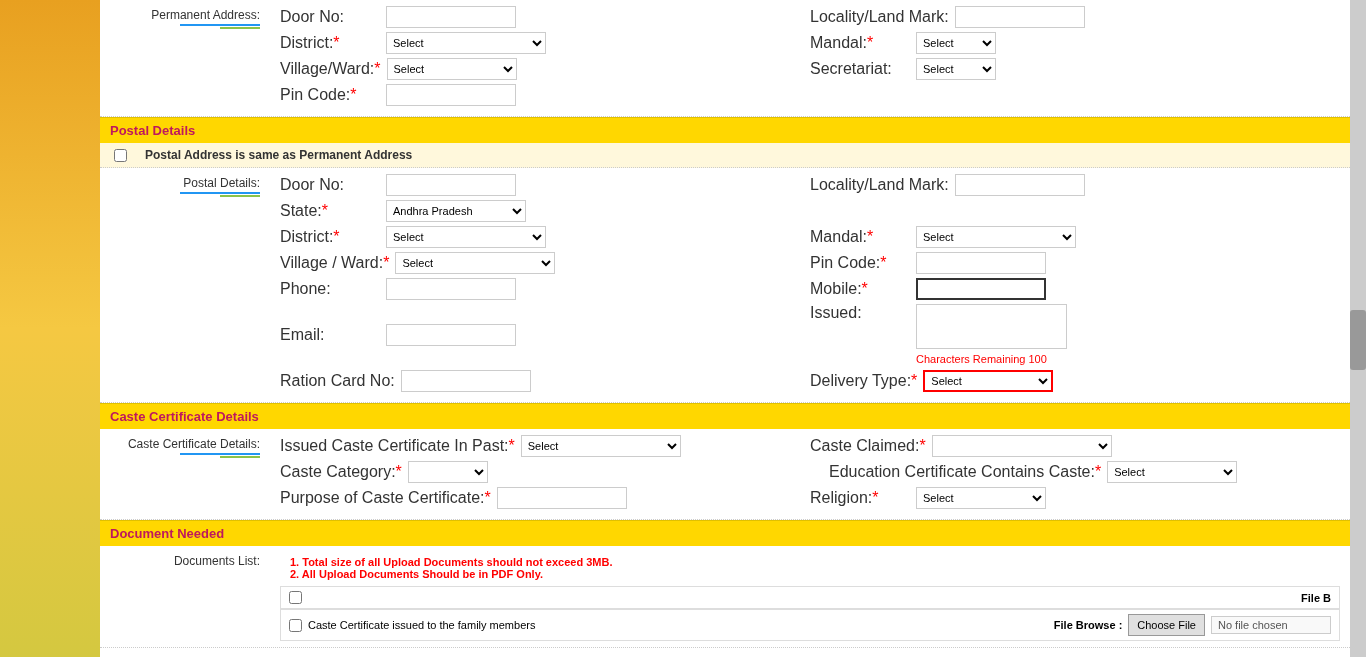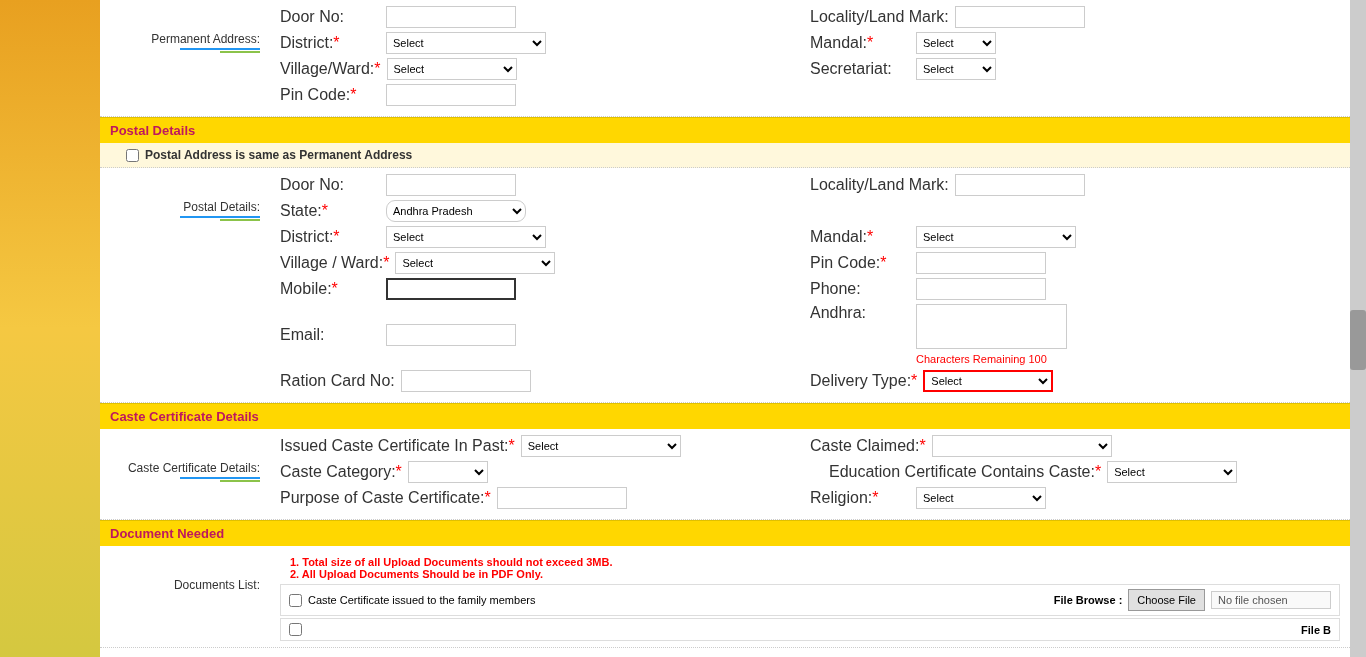--- a/index.html
+++ b/index.html
@@ -44,21 +44,20 @@
       align-items: stretch;
       border-bottom: 1px dotted #ccc;
     }
     .section-label-cell {
       width: 170px;
       padding: 8px 10px 8px 0;
       text-align: right;
       color: #333;
       font-size: 12px;
       flex-shrink: 0;
-      margin-top: 24px;
     }
     .section-label-cell .underline-blue {
       display: block;
       height: 2px;
       background: #2196F3;
       width: 80px;
       margin-left: auto;
       margin-top: 2px;
     }
     .section-label-cell .underline-green {
@@ -122,23 +121,24 @@
       color: #be185d;
       border-top: 1px solid #e0c000;
     }
     .section-header-yellow {
       background: #FFD700;
     }
     
     .checkbox-row {
       display: flex;
       align-items: center;
-      padding: 5px 26px;
+      padding: 5px 14px;
       background: #FFF8DC;
       border-bottom: 1px dotted #ccc;
+      gap: 12px;
     }
     .checkbox-row input[type="checkbox"] {
       margin-right: 6px;
     }
     .checkbox-row label {
       font-size: 12px;
       font-weight: bold;
       color: #333;
     }
     
@@ -201,21 +201,21 @@
     }
     .file-no-chosen {
       font-size: 11px;
       color: #555;
       border: 1px solid #ccc;
       padding: 2px 6px;
       background: #f9f9f9;
       min-width: 120px;
     }
     
-    .state-select { width: 140px; border-radius: 9px; }
+    .state-select { width: 140px; }
     .top-section {
       background: #fff;
     }
   </style>
 </head>
 <body>
 
 <div class="page-wrapper">
   <div class="left-bar"></div>
 
@@ -341,36 +341,36 @@
             </select>
           </div>
           <div class="field-group">
             <span class="field-label">Pin Code:<span class="req">*</span></span>
             <input type="text" class="medium" style="">
           </div>
         </div>
 
         <div class="form-row">
           <div class="field-group">
+            <span class="field-label">Phone:</span>
+            <input type="text" class="medium" style="">
+          </div>
+          <div class="field-group">
             <span class="field-label">Mobile:<span class="req">*</span></span>
             <input type="text" class="medium" style="border: 2px solid rgb(51, 51, 51);">
           </div>
-          <div class="field-group">
-            <span class="field-label">Phone:</span>
-            <input type="text" class="medium" style="">
-          </div>
         </div>
 
         <div class="form-row" style="align-items:center;">
           <div class="field-group">
             <span class="field-label">Email:</span>
             <input type="text" class="medium" style="">
           </div>
           <div class="field-group" style="align-items:flex-start;">
-            <span class="field-label">Andhra:</span>
+            <span class="field-label">Issued:</span>
             <div>
               <textarea rows="3" cols="18" style=""></textarea>
               <div>
                 <span class="chars-remaining">
                   <span>Characters Remaining</span> <span>100</span>
                 </span>
               </div>
             </div>
           </div>
         </div>
@@ -454,37 +454,37 @@
     <div class="section-row">
       <div class="section-label-cell">
         <span>Documents List:</span>
       </div>
       <div class="form-fields-area">
         <div class="doc-instructions">
           <p>1. Total size of all Upload Documents should not exceed 3MB.</p>
           <p>2. All Upload Documents Should be in PDF Only.</p>
         </div>
 
+        <div class="doc-row" style="margin-top:2px;">
+          <input type="checkbox" style="">
+          <label></label>
+          <div class="file-browse-area">
+            <span class="file-browse-label">File B</span>
+          </div>
+        </div>
+
         <div class="doc-row">
           <input type="checkbox" style="">
           <label>Caste Certificate issued to the family members</label>
           <div class="file-browse-area">
             <span class="file-browse-label">File Browse :</span>
             <button class="file-input-btn">Choose File</button>
             <span class="file-no-chosen">No file chosen</span>
           </div>
         </div>
-
-        <div class="doc-row" style="margin-top:2px;">
-          <input type="checkbox" style="">
-          <label></label>
-          <div class="file-browse-area">
-            <span class="file-browse-label">File B</span>
-          </div>
-        </div>
       </div>
     </div>
 
   </div>
 
   <div class="right-bar">
     <div class="scrollbar-thumb"></div>
   </div>
 </div>
 

